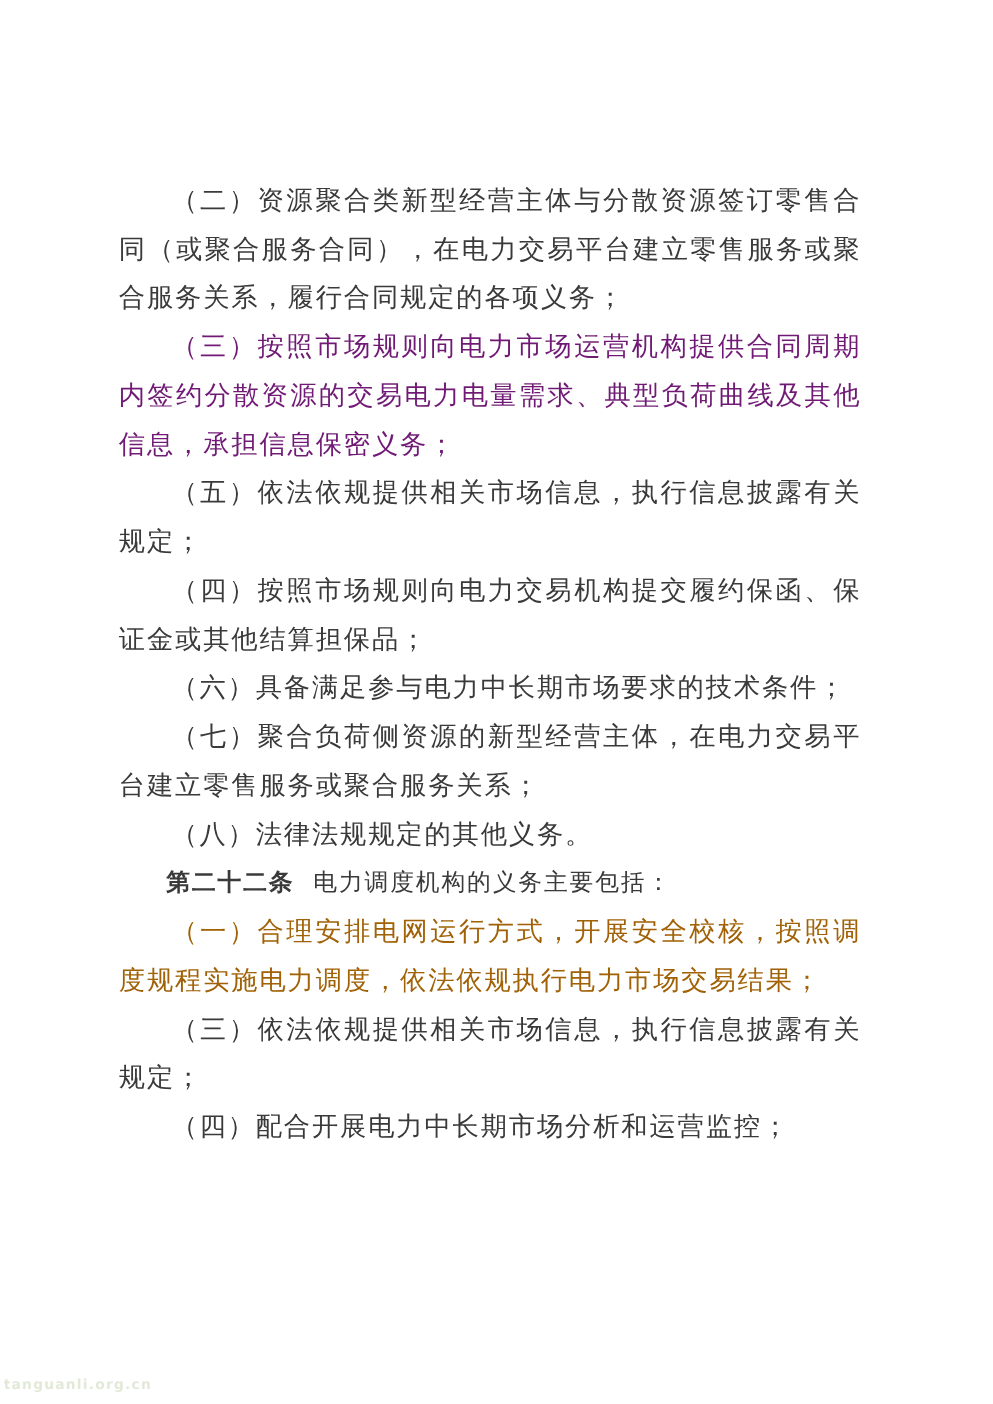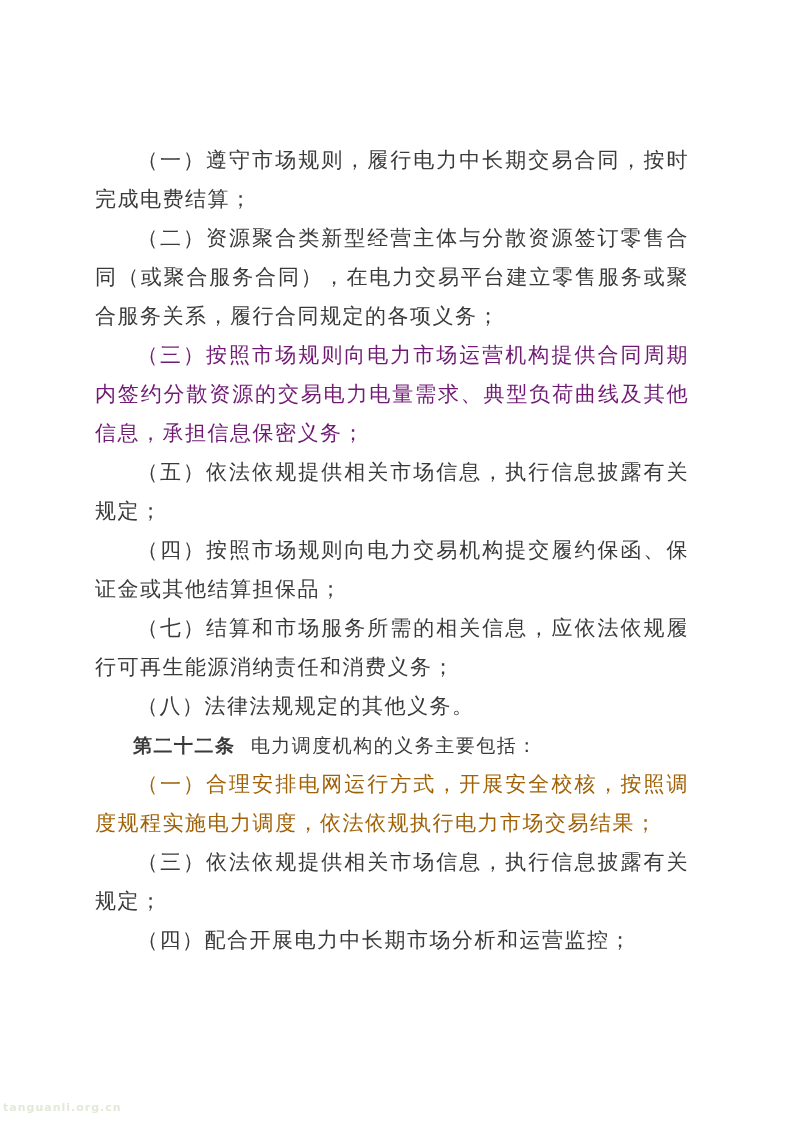--- a/index.html
+++ b/index.html
@@ -57,26 +57,26 @@
     letter-spacing: 1px;
     color: #e2e9d8;
     white-space: nowrap;
   }
 </style>
 </head>
 <body style="background: rgb(255, 255, 255);">
 
 <div class="page">
   <div class="text-block">
-    <p class="para" style="color: rgb(58, 58, 58);">（一）遵守市场规则，履行电力中长期交易合同，按时完成电费结算；</p>
     <p class="para" style="color: rgb(58, 58, 58);">（二）资源聚合类新型经营主体与分散资源签订零售合同（或聚合服务合同），在电力交易平台建立零售服务或聚合服务关系，履行合同规定的各项义务；</p>
     <p class="para" style="color: #701a75;">（三）按照市场规则向电力市场运营机构提供合同周期内签约分散资源的交易电力电量需求、典型负荷曲线及其他信息，承担信息保密义务；</p>
     <p class="para" style="color: rgb(58, 58, 58);">（五）依法依规提供相关市场信息，执行信息披露有关规定；</p>
     <p class="para" style="color: rgb(58, 58, 58);">（四）按照市场规则向电力交易机构提交履约保函、保证金或其他结算担保品；</p>
-    <p class="para" style="color: rgb(58, 58, 58);">（七）结算和市场服务所需的相关信息，应依法依规履行可再生能源消纳责任和消费义务；</p>
+    <p class="para" style="color: rgb(58, 58, 58);">（六）具备满足参与电力中长期市场要求的技术条件；</p>
+    <p class="para" style="color: rgb(58, 58, 58);">（七）聚合负荷侧资源的新型经营主体，在电力交易平台建立零售服务或聚合服务关系；</p>
     <p class="para" style="color: rgb(58, 58, 58);">（八）法律法规规定的其他义务。</p>
 
     <p class="article-heading" style="color: rgb(58, 58, 58);">
       <span class="article-no">第二十二条</span><span>电力调度机构的义务主要包括：</span>
     </p>
 
     <p class="para" style="color: #a16207;">（一）合理安排电网运行方式，开展安全校核，按照调度规程实施电力调度，依法依规执行电力市场交易结果；</p>
     <p class="para" style="color: rgb(58, 58, 58);">（三）依法依规提供相关市场信息，执行信息披露有关规定；</p>
     <p class="para" style="color: rgb(58, 58, 58);">（四）配合开展电力中长期市场分析和运营监控；</p>
   </div>

